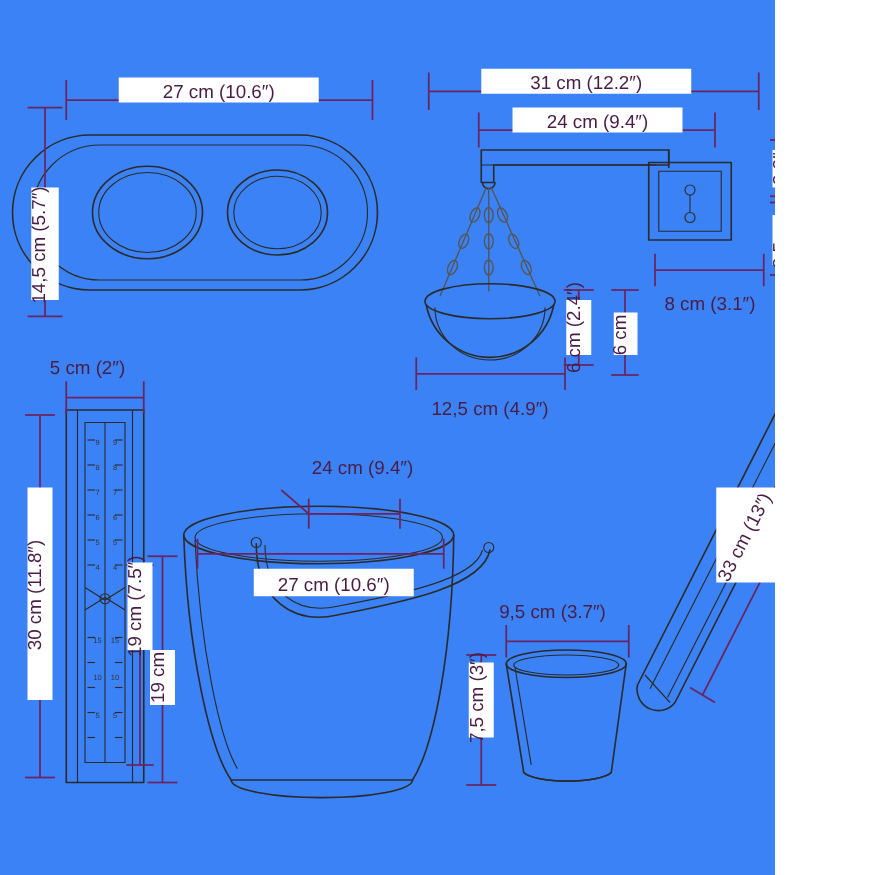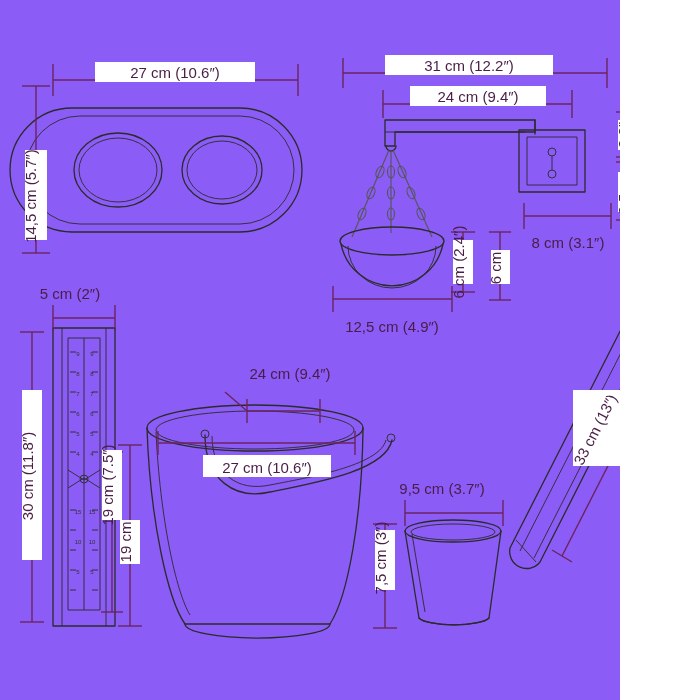--- a/index.html
+++ b/index.html
@@ -4,21 +4,21 @@
 <style>
   html, body {
     margin: 0;
     padding: 0;
     background: #ffffff;
   }
   #stage {
     position: relative;
     width: 620px;
     height: 700px;
-    background: #8b5cf6;
+    background: #3b82f6;
     font-family: "Liberation Sans", sans-serif;
     overflow: hidden;
   }
   #stage svg {
     position: absolute;
     top: 0;
     left: 0;
     width: 700px;
     height: 700px;
   }

